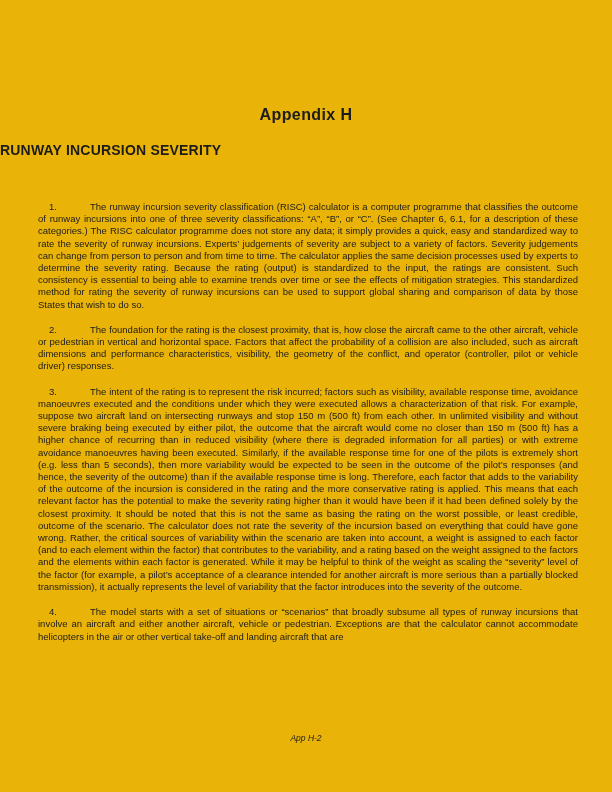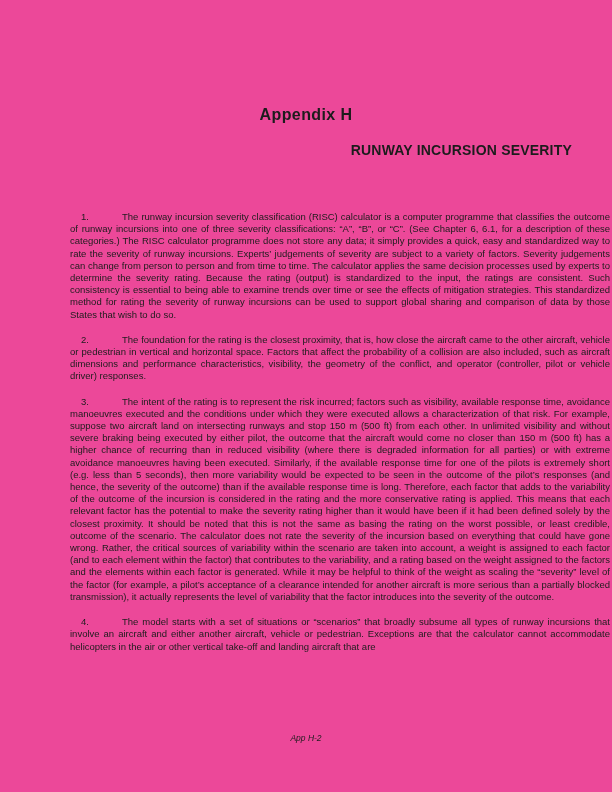--- a/index.html
+++ b/index.html
@@ -5,52 +5,51 @@
   html, body {
     margin: 0;
     padding: 0;
     background: #e8e8e8;
   }
   .page {
     position: relative;
     width: 612px;
     height: 792px;
     margin: 0 auto;
-    background: #ec4899;
+    background: #eab308;
     font-family: "Liberation Sans", sans-serif;
     color: #1c1c1c;
     overflow: hidden;
   }
   .appendix-heading {
     position: absolute;
     top: 106px;
     left: 0;
     width: 612px;
     text-align: center;
     font-weight: bold;
     font-size: 16px;
     letter-spacing: 0.4px;
   }
   .doc-title {
     position: absolute;
     top: 143px;
     left: 0;
     width: 572px;
-    text-align: right;
+    text-align: left;
     font-weight: bold;
     font-size: 14px;
     line-height: 15.5px;
     letter-spacing: 0.2px;
   }
   .body-text {
     position: absolute;
-    top: 211px;
+    top: 201px;
     left: 38px;
     width: 540px;
-    margin-left: 32px;
   }
   .para {
     margin: 0 0 13px 0;
     font-size: 9.5px;
     line-height: 12.2px;
     text-align: justify;
   }
   .pnum {
     display: inline-block;
     width: 52px;

